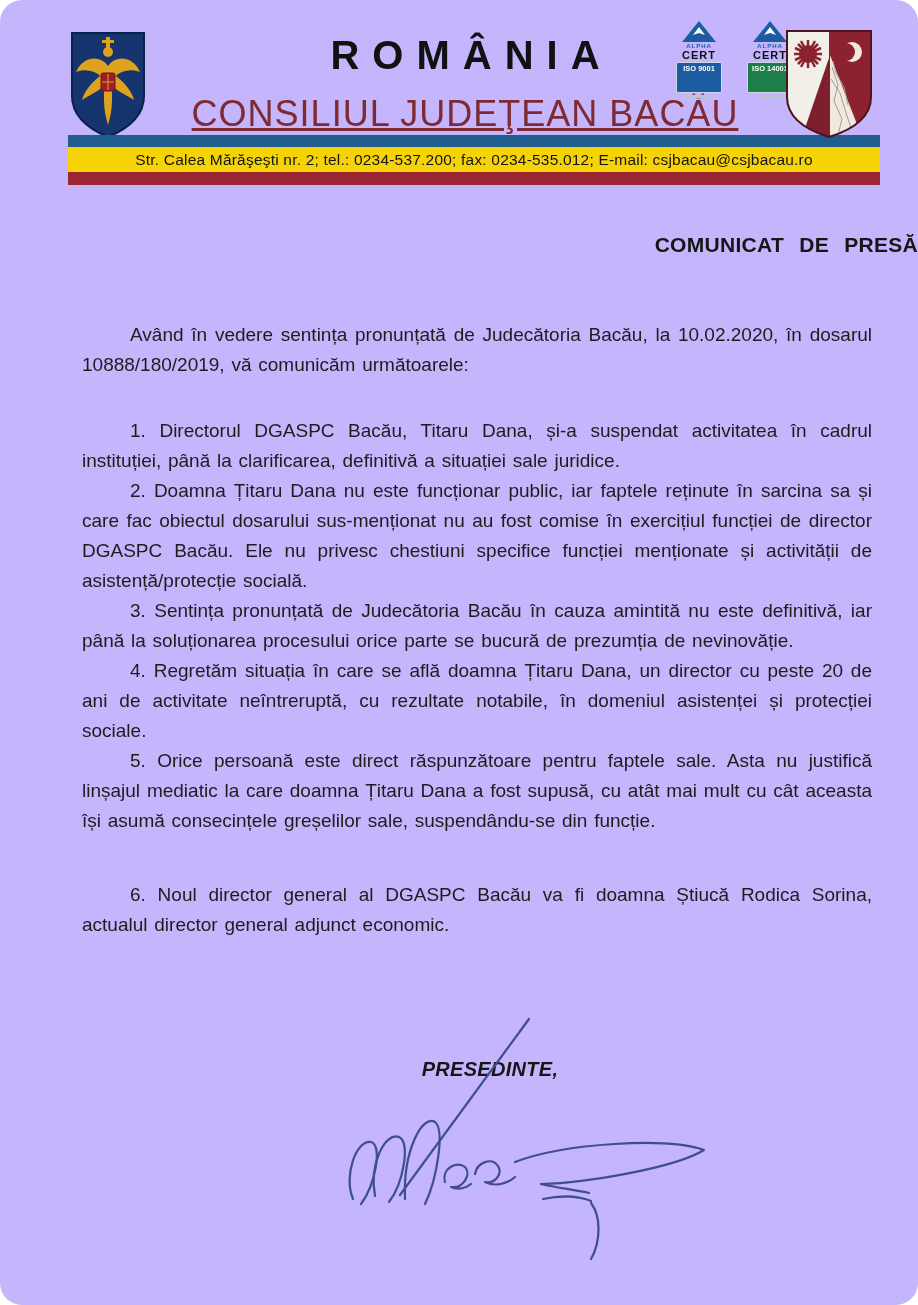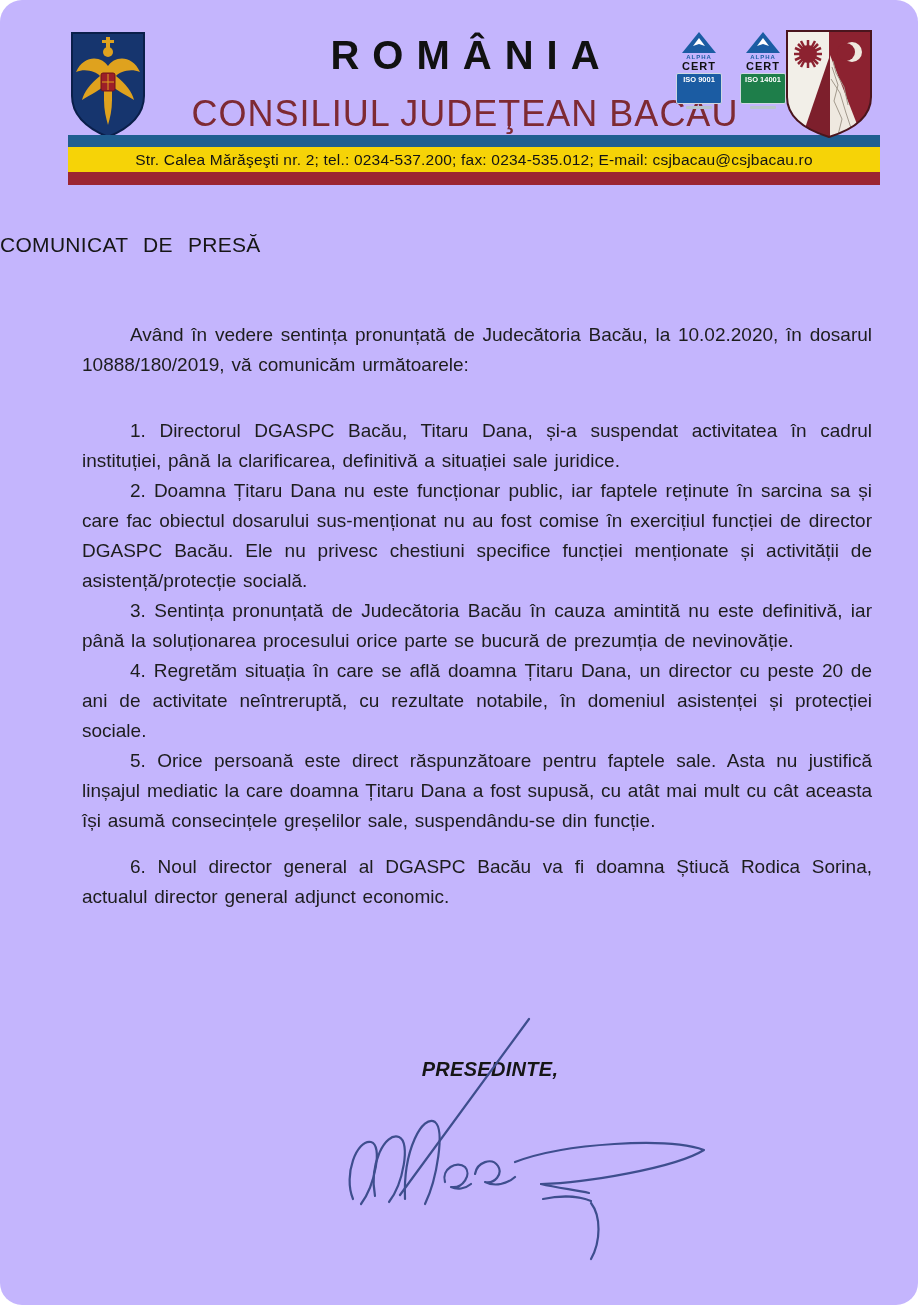--- a/index.html
+++ b/index.html
@@ -20,24 +20,24 @@
   .emblem-right { position: absolute; left: 782px; top: 27px; width: 94px; height: 114px; z-index: 2; }
 
   .center-head { position: absolute; left: 140px; top: 33px; width: 650px; text-align: center; }
   .country {
     font-size: 40px; font-weight: bold; color: #111111;
     letter-spacing: 13px; padding-left: 13px; line-height: 1.1;
   }
   .council {
     margin-top: 16px;
     font-size: 36px; font-weight: 400; color: #7e2a33;
-    letter-spacing: 1px; white-space: nowrap;
-  }
-
-  .badges { position: absolute; left: 676px; top: 31px; display: flex; gap: 18px; z-index: 2; }
+    letter-spacing: 1px; white-space: nowrap; text-decoration: underline;
+  }
+
+  .badges { position: absolute; left: 676px; top: 20px; display: flex; gap: 25px; z-index: 2; }
   .badge { width: 46px; text-align: center; }
   .badge svg { display: block; margin: 0 auto; }
   .badge .alpha { display: block; font-size: 6px; font-weight: bold; color: #1b5ca3; letter-spacing: 1px; margin-top: -1px; }
   .badge .cert { display: block; font-size: 11px; font-weight: bold; color: #111; letter-spacing: 1px; line-height: 1.1; }
   .badge .iso {
     display: block; margin-top: 1px; padding: 1px 0 19px;
     font-size: 7.5px; font-weight: bold; color: #ffffff;
     border-radius: 2px; border: 1px solid #cfd8e2;
   }
   .badge .iso.blue { background: #1b5ca3; }
@@ -49,32 +49,32 @@
   .tricolor .stripe-yellow {
     height: 25px; background: #f6d307;
     display: flex; align-items: center; justify-content: center;
     font-size: 15.5px; color: #141414; letter-spacing: 0.2px;
   }
   .tricolor .stripe-red { height: 13px; background: #9c2532; }
 
   
   .doc-title {
     position: absolute; top: 233px; left: 0; width: 100%;
-    text-align: left; font-size: 21px; font-weight: normal; color: #161616;
+    text-align: right; font-size: 21px; font-weight: bold; color: #161616;
     word-spacing: 9px; letter-spacing: 0.3px;
   }
 
   .content {
     position: absolute; left: 82px; top: 320px; width: 790px;
     font-size: 19px; line-height: 30px; text-align: justify;
     color: #1d1d1d; word-spacing: 1.5px;
   }
   .content p { text-indent: 48px; }
   .content p.intro { margin-bottom: 36px; }
-  .content p.point-6 { margin-top: 16px; }
+  .content p.point-6 { margin-top: 44px; }
 
   
   .sig-role, .sig-name {
     position: absolute; left: 200px; width: 580px; text-align: center;
     font-weight: bold; font-size: 20px; color: #161616; letter-spacing: 0.3px;
   }
   .sig-role { top: 1058px; font-style: italic; }
   .sig-name { top: 1090px; }
   .signature-svg { position: absolute; left: 345px; top: 1013px; z-index: 3; }
 </style>

